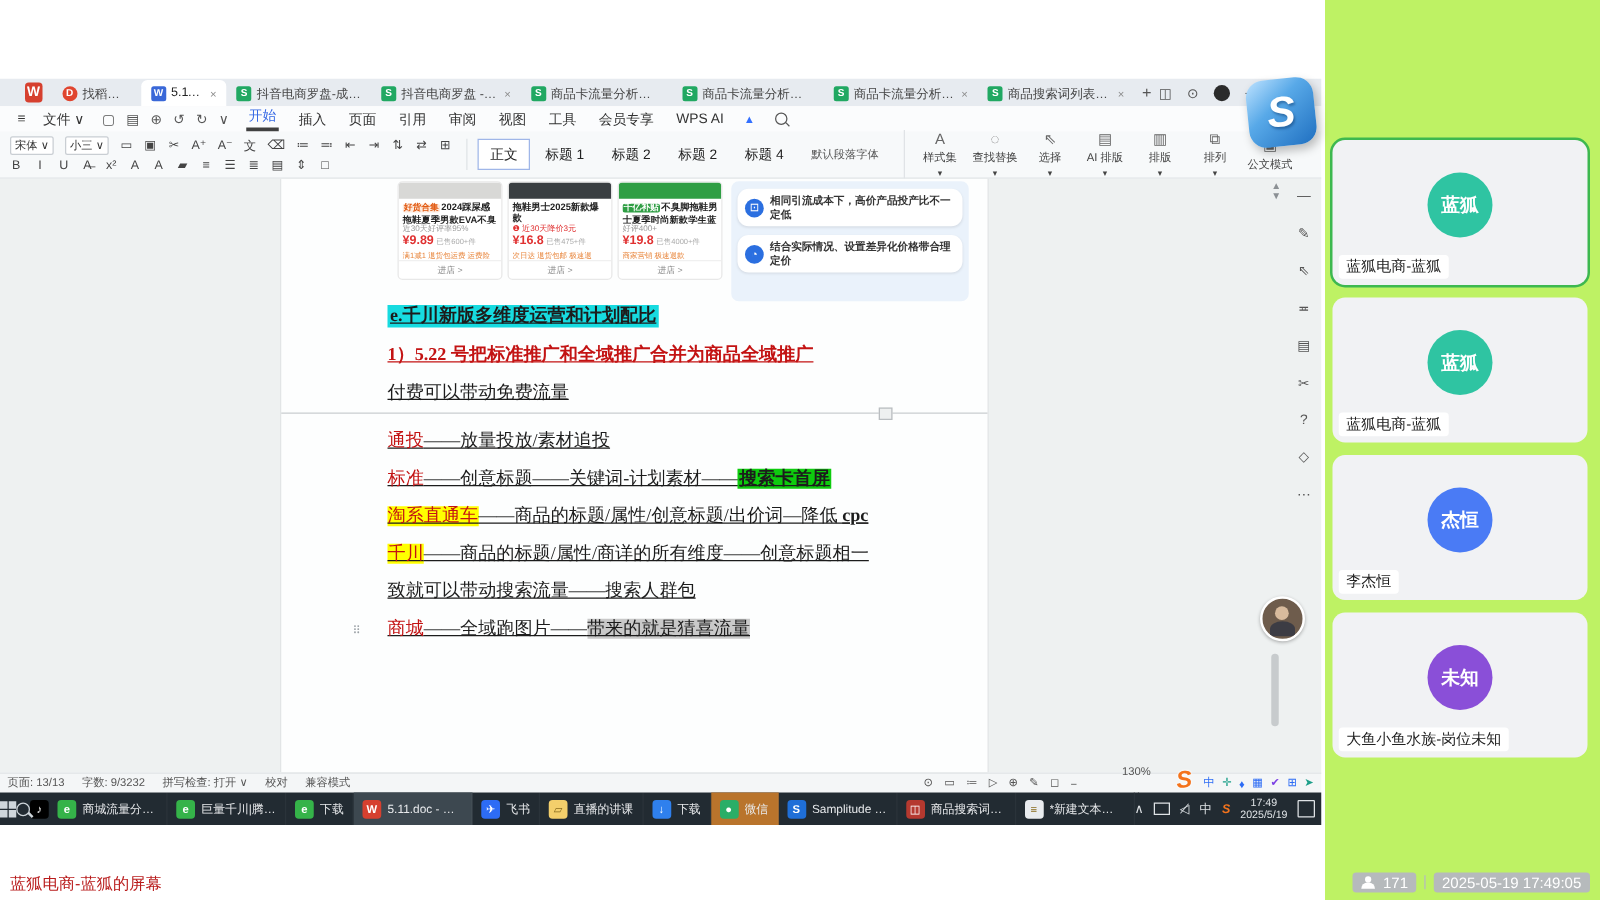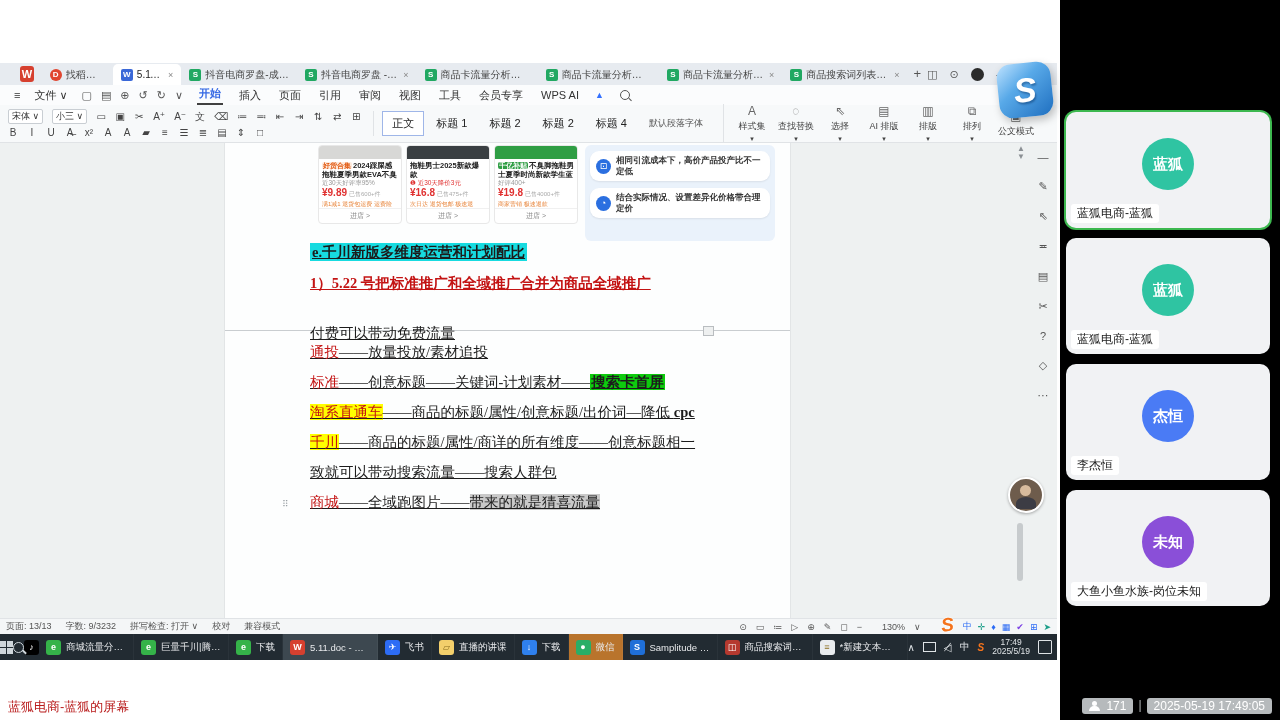--- a/index.html
+++ b/index.html
@@ -22,21 +22,21 @@
   .tab-label{overflow:hidden;text-overflow:ellipsis;}
   .tab-x{color:#888;font-size:9px;}
   .tab-plus{margin:0 6px 4px 6px;font-size:13px;color:#555;}
   .winctl{margin-left:auto;display:flex;align-items:center;gap:12px;padding:0 14px 4px 0;color:#555;font-size:11px;}
   .winctl .dot{width:13px;height:13px;border-radius:50%;background:#2b2b2b;}
 
   .menubar{position:absolute;left:0;top:85px;width:1057px;height:20px;background:#fbfcfd;
            display:flex;align-items:center;gap:14px;padding-left:14px;box-sizing:border-box;font-size:11px;color:#333;}
   .qicons{display:flex;gap:9px;color:#555;font-size:11px;}
   .menu-item{padding:1px 2px;}
-  .menu-item.active{color:#3568e4;font-weight:bold;border-bottom:2px solid #404040;padding-bottom:2px;}
+  .menu-item.active{color:#3568e4;font-weight:normal;border-bottom:4px solid #404040;padding-bottom:2px;}
   .ai-tri{color:#3370ff;font-size:9px;margin-right:2px;}
   .mag{display:inline-block;width:8px;height:8px;border:1.3px solid #555;border-radius:50%;position:relative;}
   .mag::after{content:"";position:absolute;width:4px;height:1.3px;background:#555;transform:rotate(45deg);right:-3px;bottom:-1px;}
 
   .ribbon{position:absolute;left:0;top:105px;width:1057px;height:38px;background:#f7f9fa;
           border-bottom:1px solid #e0e3e6;display:flex;align-items:center;box-sizing:border-box;padding-left:8px;}
   .rb-left{display:flex;flex-direction:column;gap:3px;}
   .rb-row{display:flex;align-items:center;gap:9px;font-size:10px;color:#444;}
   .rb-ic{display:inline-block;min-width:10px;text-align:center;}
   .rb-sel{border:1px solid #c9ced3;background:#fff;border-radius:2px;font-size:9px;padding:0 3px;color:#333;}
@@ -125,21 +125,21 @@
   .tray .mon{width:11px;height:8px;border:1px solid #dfe3e6;}
   .clock{font-size:8.5px;line-height:9px;text-align:center;}
   .action{width:12px;height:12px;border:1px solid #dfe3e6;border-radius:1px;}
 
   
   .slogo-blue{position:absolute;left:998px;top:63px;width:54px;height:54px;border-radius:14px;
               background:linear-gradient(140deg,#bfe3ff 0%,#58a9e8 40%,#1f6fc0 100%);transform:rotate(-6deg);
               box-shadow:2px 4px 8px rgba(0,0,0,.25);display:flex;align-items:center;justify-content:center;z-index:6;}
   .slogo-blue span{font-size:34px;font-weight:bold;color:#fff;font-style:italic;text-shadow:1px 2px 2px rgba(0,40,90,.4);}
 
-  .sidebar{position:absolute;left:1060px;top:0;width:220px;height:720px;background:#000000;}
+  .sidebar{position:absolute;left:1060px;top:0;width:220px;height:720px;background:#bef264;}
   .tile{position:absolute;left:6px;width:204px;height:116px;border-radius:10px;background:#f1f2f4;}
   .tile.active{box-shadow:0 0 0 2px #3db84f;}
   .tile-avatar{position:absolute;left:50%;top:26px;transform:translateX(-50%);width:52px;height:52px;border-radius:50%;
                display:flex;align-items:center;justify-content:center;color:#fff;font-size:15px;font-weight:bold;}
   .tile-name{position:absolute;left:5px;bottom:5px;background:#fff;border-radius:3px;padding:1px 6px;font-size:12px;color:#222;max-width:180px;
              white-space:nowrap;overflow:hidden;text-overflow:ellipsis;}
 
   .screen-label{position:absolute;left:8px;top:698px;font-size:13px;color:#b91c1c;}
   .meta-badge{position:absolute;right:8px;top:698px;display:flex;gap:5px;font-size:12px;color:#fff;}
   .pill{background:#b6babc;border-radius:3px;padding:1px 7px;display:flex;align-items:center;gap:4px;}
@@ -373,21 +373,21 @@
               <span class="bubble-txt">结合实际情况、设置差异化价格带合理定价</span>
             </div>
           </div>
 
         <div class="pagebreak"></div>
         <div class="pb-mark"></div>
 
         <div class="doc-text">
           <div class="dline" style="top:0;"><span class="hl-cyan">e.千川新版多维度运营和计划配比</span></div>
           <div class="dline red bold" style="top:31px;">1）5.22 号把标准推广和全域推广合并为商品全域推广</div>
-          <div class="dline" style="top:61px;margin-top:20px;">付费可以带动免费流量</div>
+          <div class="dline" style="top:61px;">付费可以带动免费流量</div>
 
           <div class="dline" style="top:100px;">
             <span class="red">通投</span><span>——放量投放/素材追投</span>
           </div>
           <div class="dline" style="top:130px;">
             <span class="red">标准</span><span>——创意标题——关键词-计划素材——</span><span class="hl-green">搜索卡首屏</span>
           </div>
           <div class="dline" style="top:160px;">
             <span class="red hl-yellow">淘系直通车</span><span>——商品的标题/属性/创意标题/出价词—降低 </span><span class="cpc">cpc</span>
           </div>
@@ -429,21 +429,21 @@
 
       <span class="sb-ic">⊙</span>
           <span class="sb-ic">▭</span>
           <span class="sb-ic">≔</span>
           <span class="sb-ic">▷</span>
           <span class="sb-ic">⊕</span>
           <span class="sb-ic">✎</span>
           <span class="sb-ic">◻</span>
           <span class="sb-ic">−</span>
         </span>
-      <span class="sb-right" style="margin-left:6px;">
+      <span class="sb-right" style="margin-left:22px;flex-direction:column;">
         <span>130%</span>
         <span>∨</span>
       </span>
       <span class="sb-tail" id="overlayicons" style="margin-left:28px;">
 
       <span class="sb-mini c-blue">中</span>
           <span class="sb-mini c-teal">✛</span>
           <span class="sb-mini c-blue">♦</span>
           <span class="sb-mini c-blue">▦</span>
           <span class="sb-mini c-purple">✔</span>

